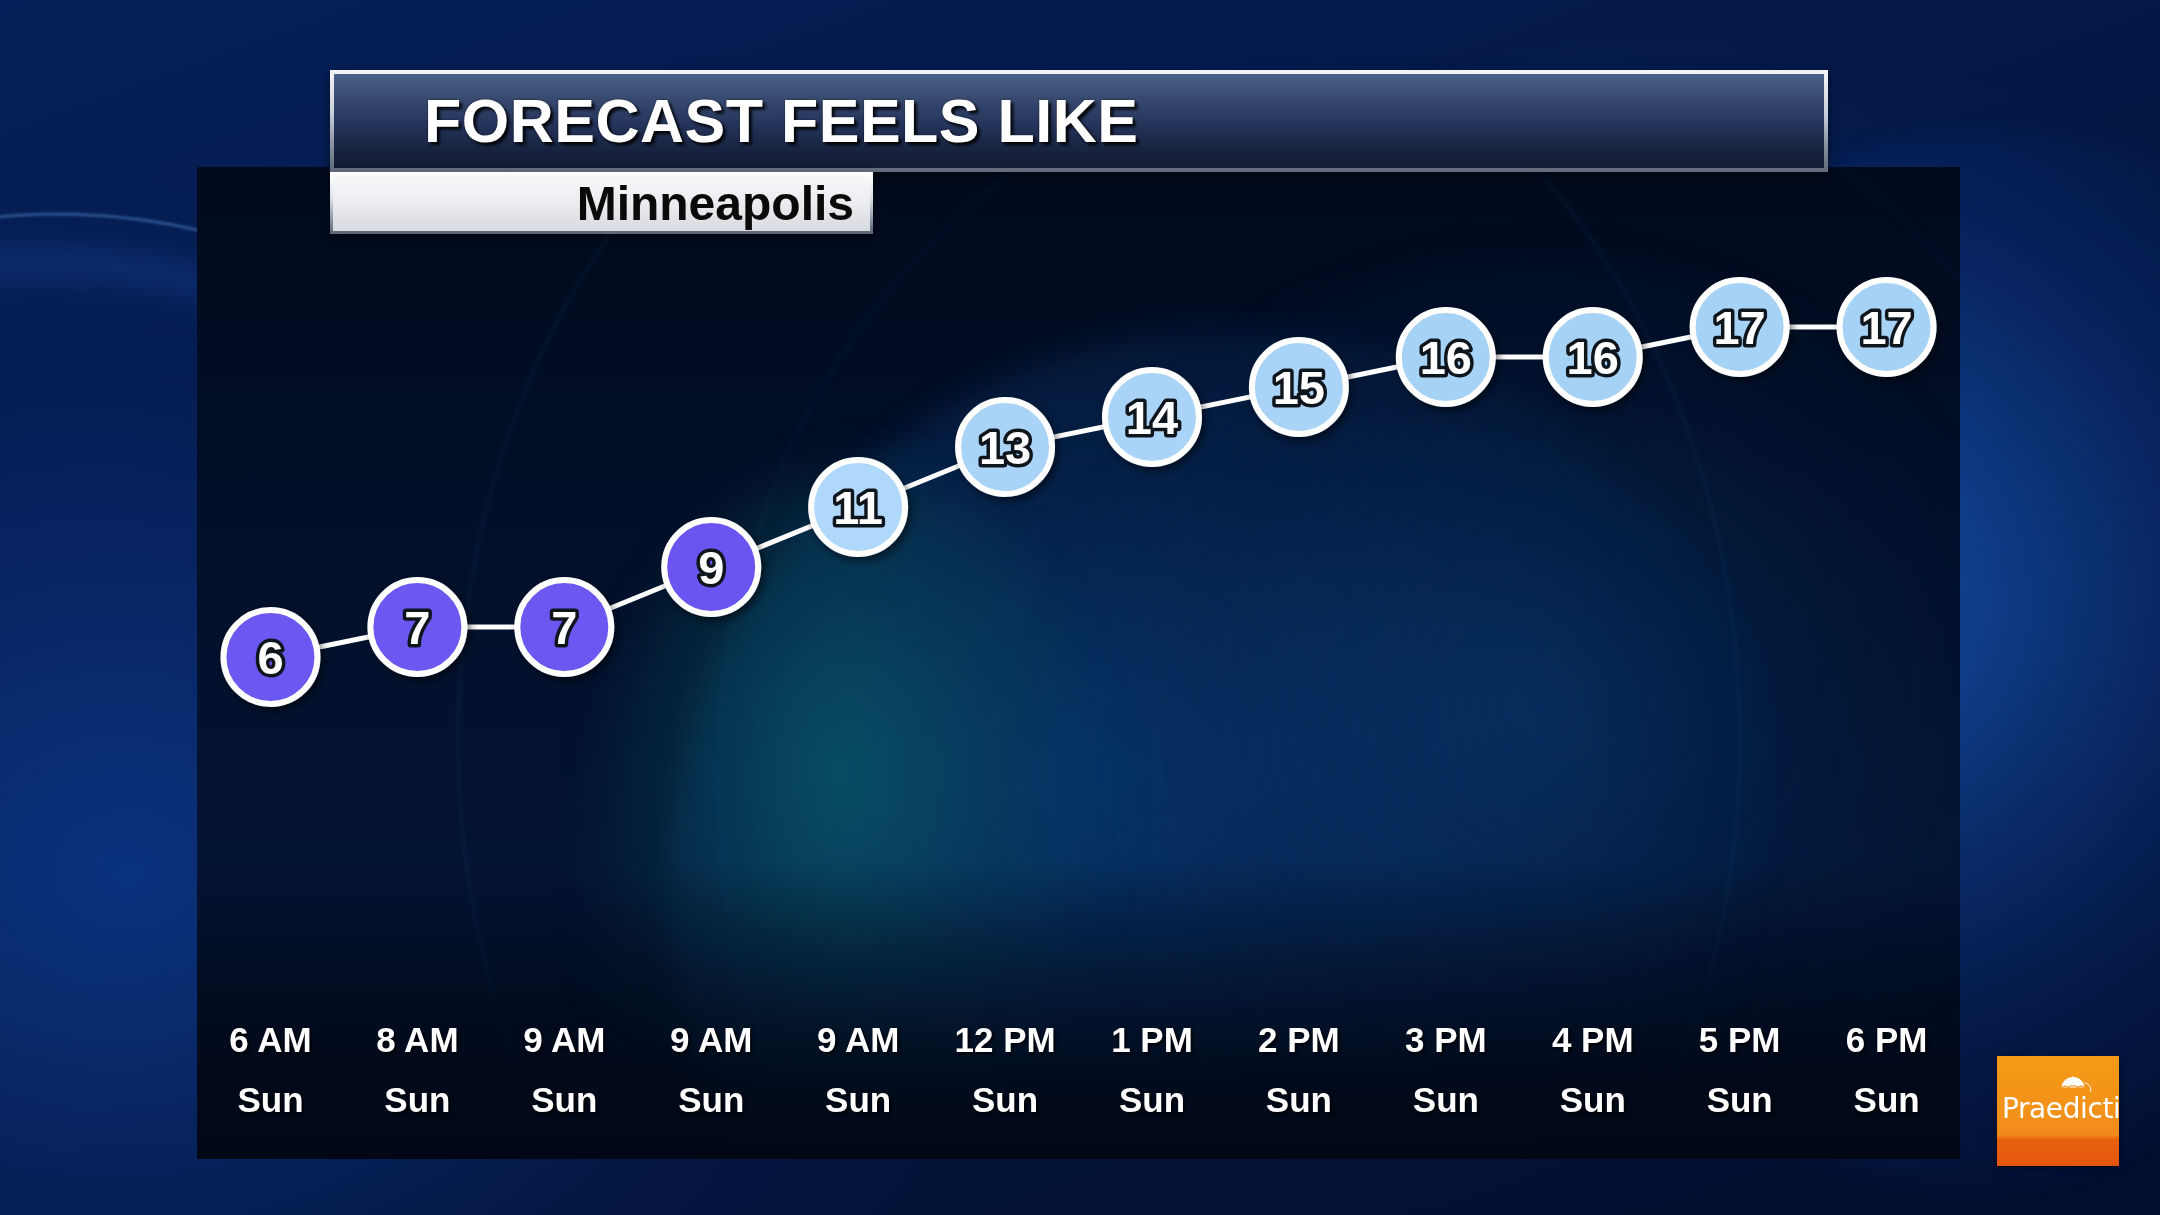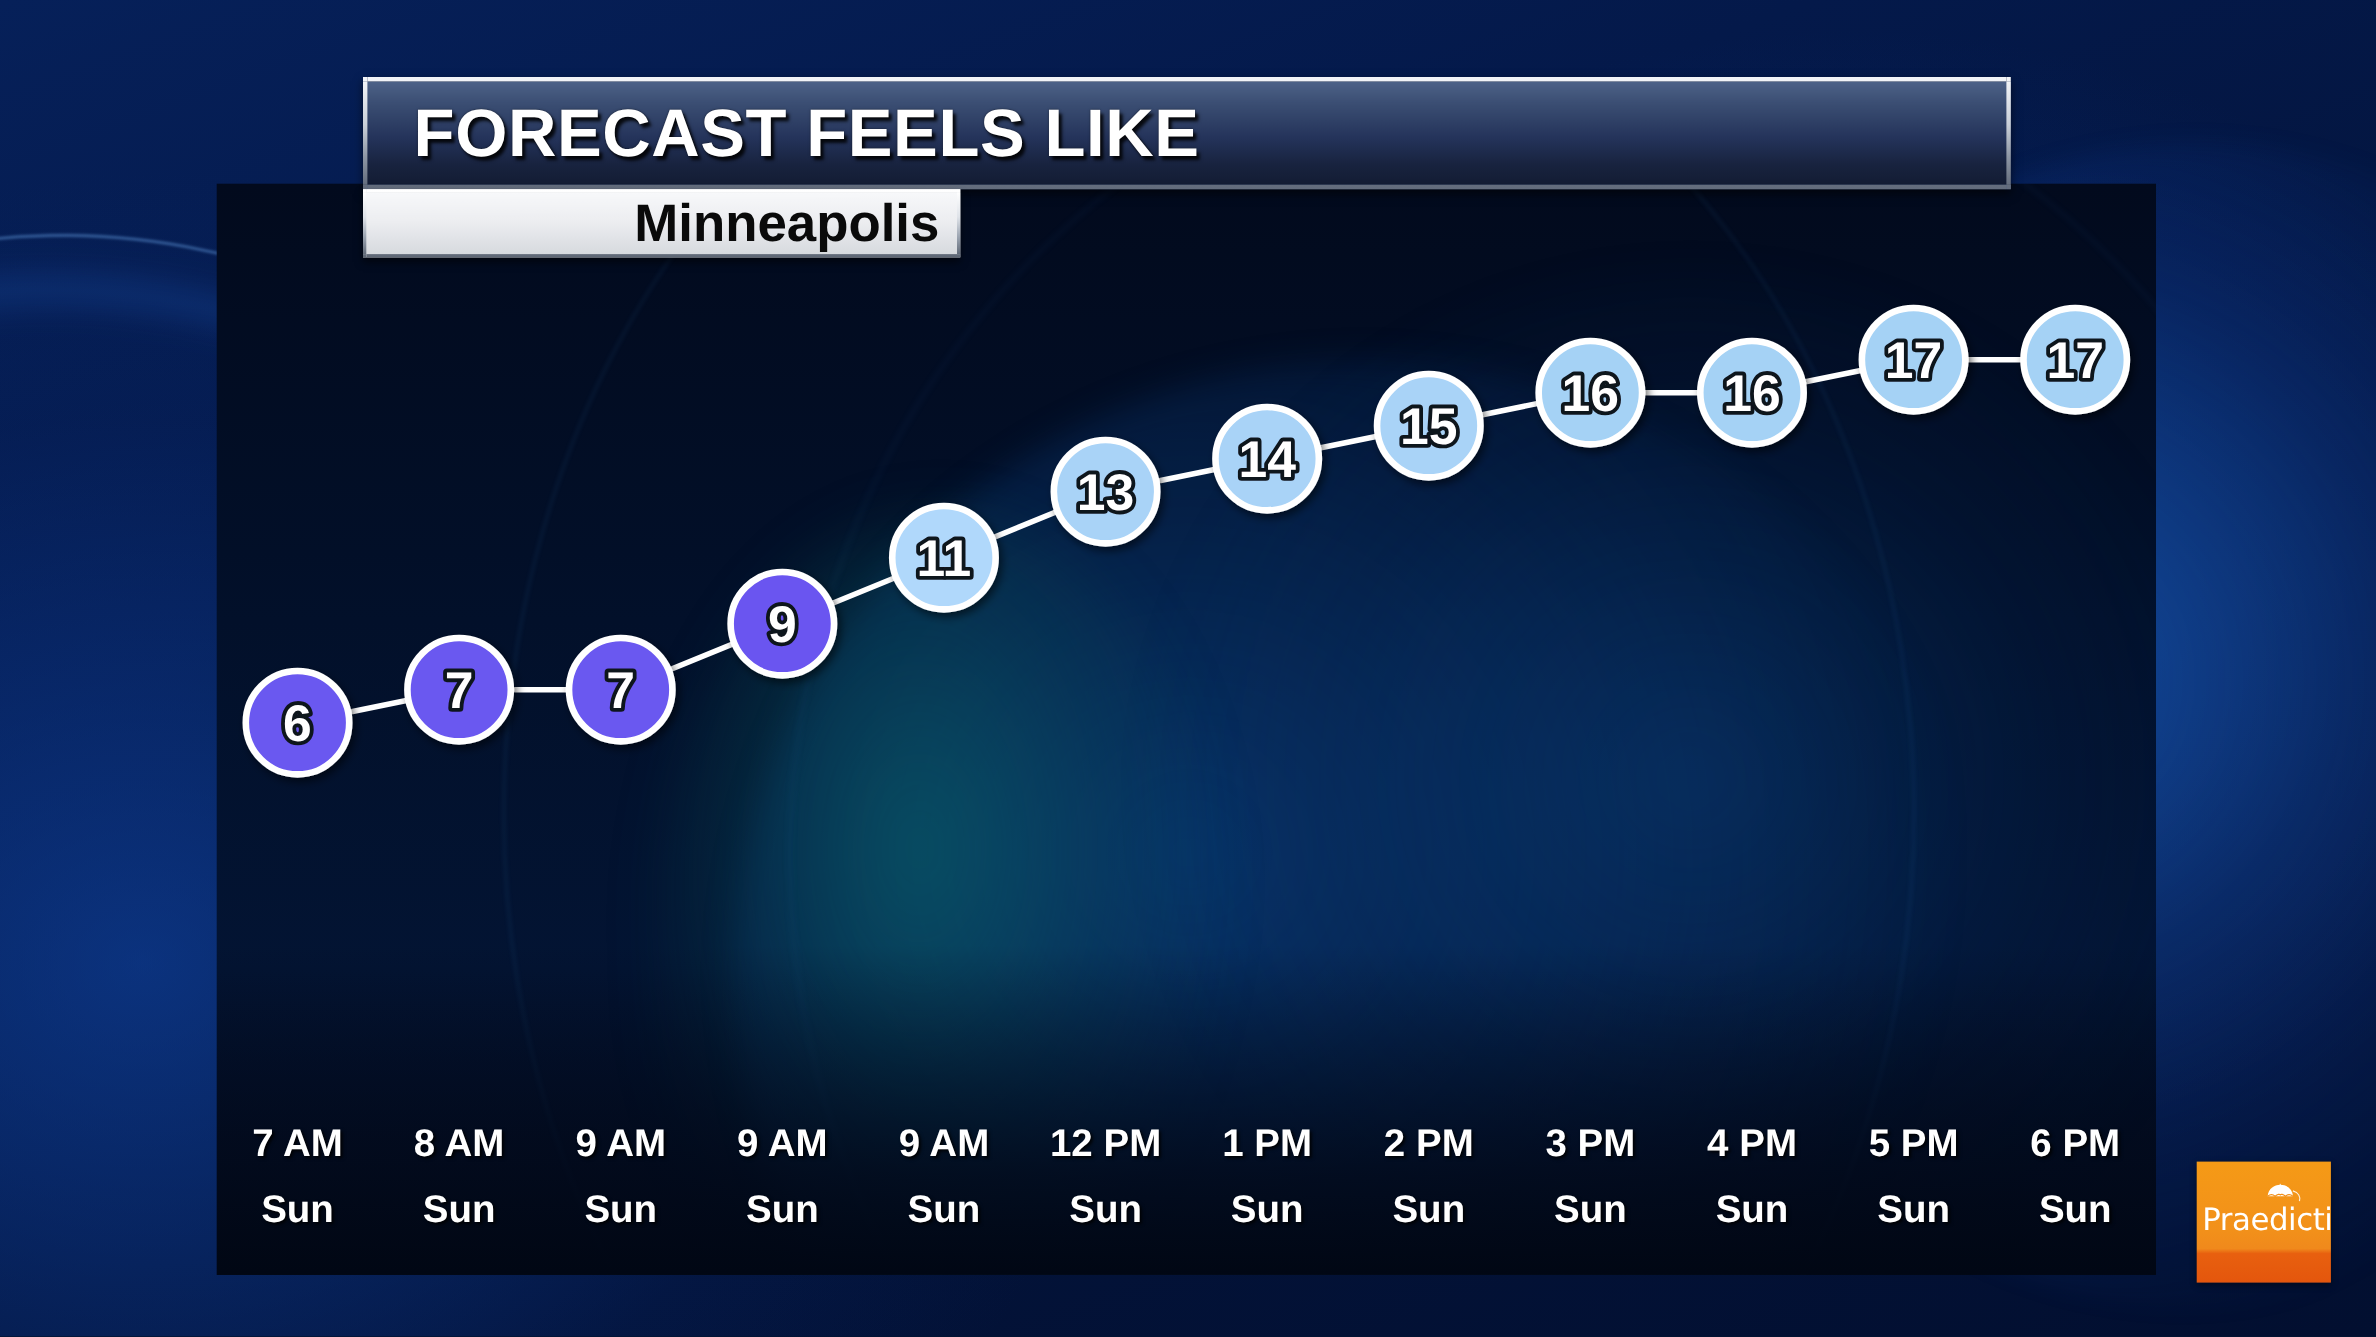--- a/index.html
+++ b/index.html
@@ -82,21 +82,21 @@
   }
 
   
   #titlebar{
     position:absolute;left:330px;top:70px;width:1498px;height:102px;
     box-sizing:border-box;
     border:4px solid;
     border-image:linear-gradient(180deg,#f2f4f8 0%,#c9cfd8 42%,#8e97a5 72%,#636c7c 100%) 1;
     background:linear-gradient(180deg,#4d6288 0%,#3a4d72 22%,#24335a 55%,#18233f 80%,#131c33 100%);
     box-shadow:0 4px 8px rgba(0,0,0,0.55);
-    display:flex;align-items:center;
+    display:flex;align-items:center;padding-left:48px;
   }
   #titlebar .t-text{
     color:#ffffff;
     font-size:61px;font-weight:bold;letter-spacing:0.5px;
     margin-left:42px;
     text-shadow:3px 3px 3px rgba(0,0,0,0.85), 0 0 2px rgba(0,0,0,0.6);
   }
 
   
   #subbar{
@@ -249,21 +249,21 @@
 
   <div id="titlebar">
     <span class="t-text">FORECAST FEELS LIKE</span>
   </div>
 
   <div id="subbar">
     <span class="s-text">Minneapolis</span>
   </div>
 
   <div id="axis">
-      <div class="tick"><span>7 AM</span><span class="t2">Sun</span></div>
+      <div class="tick"><span>6 AM</span><span class="t2">Sun</span></div>
       <div class="tick"><span>8 AM</span><span class="t2">Sun</span></div>
       <div class="tick"><span>9 AM</span><span class="t2">Sun</span></div>
       <div class="tick"><span>9 AM</span><span class="t2">Sun</span></div>
       <div class="tick"><span>9 AM</span><span class="t2">Sun</span></div>
       <div class="tick"><span>12 PM</span><span class="t2">Sun</span></div>
       <div class="tick"><span>1 PM</span><span class="t2">Sun</span></div>
       <div class="tick"><span>2 PM</span><span class="t2">Sun</span></div>
       <div class="tick"><span>3 PM</span><span class="t2">Sun</span></div>
       <div class="tick"><span>4 PM</span><span class="t2">Sun</span></div>
       <div class="tick"><span>5 PM</span><span class="t2">Sun</span></div>

